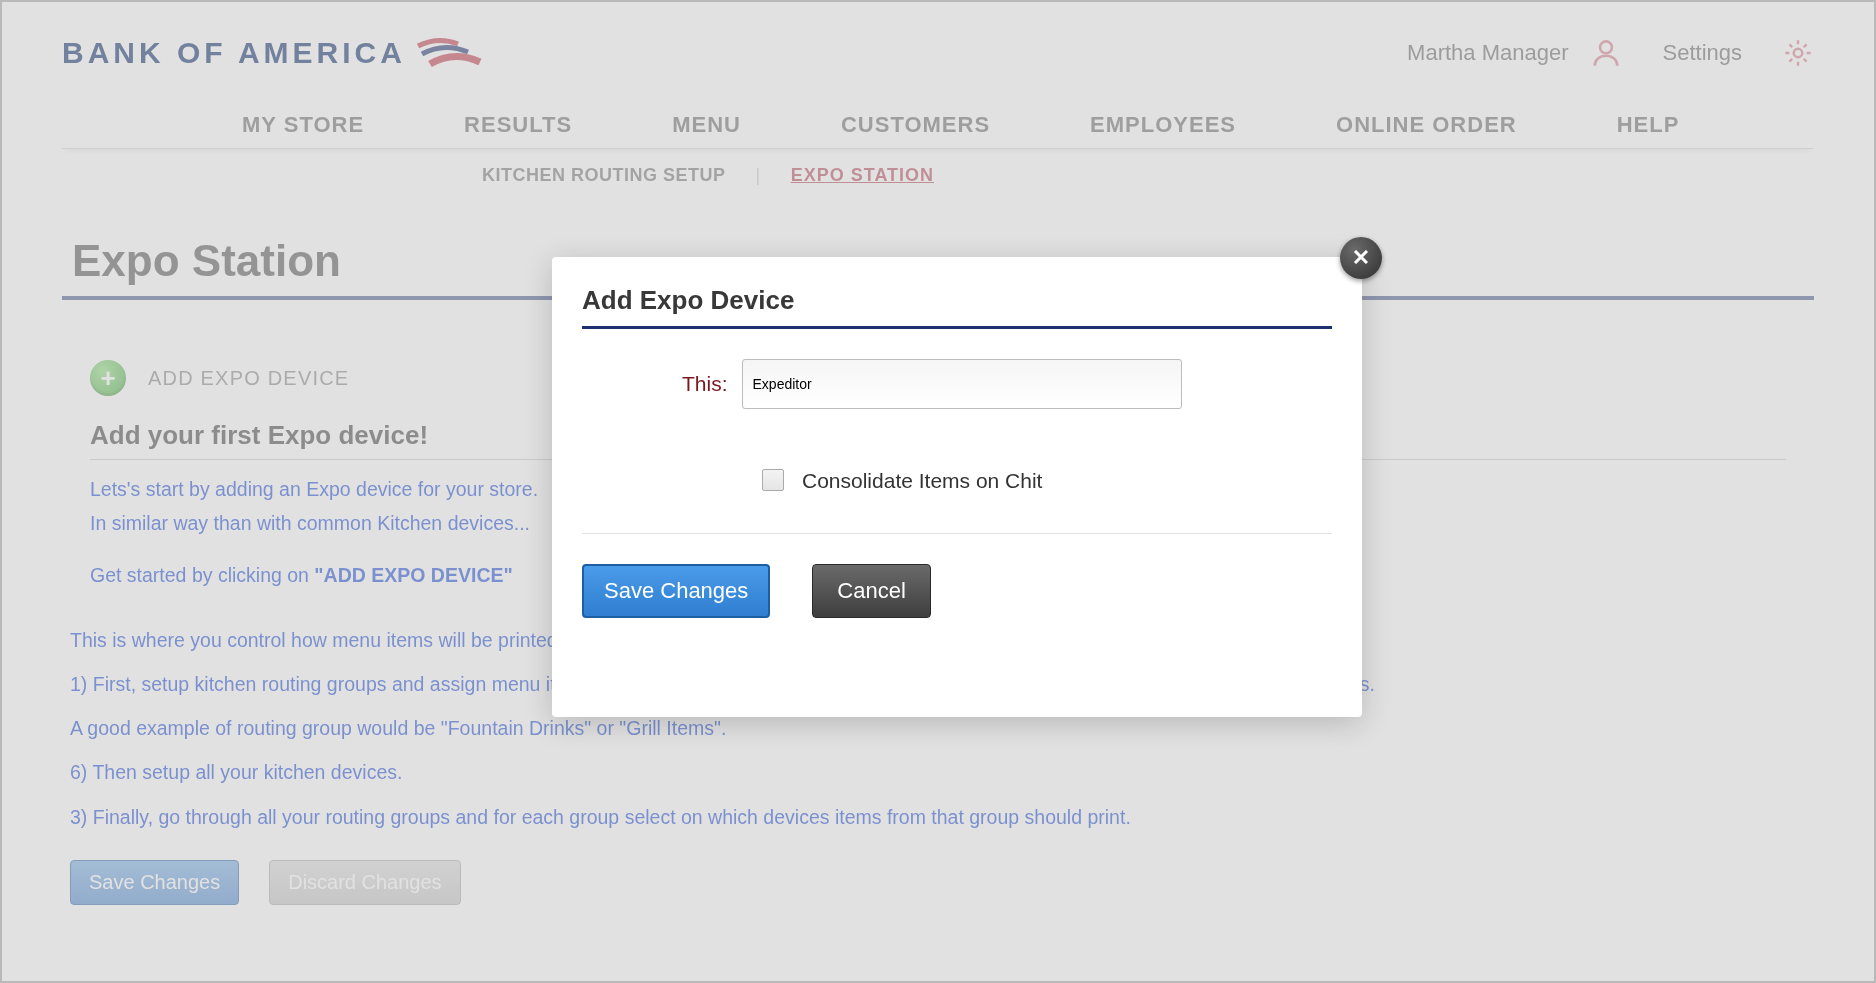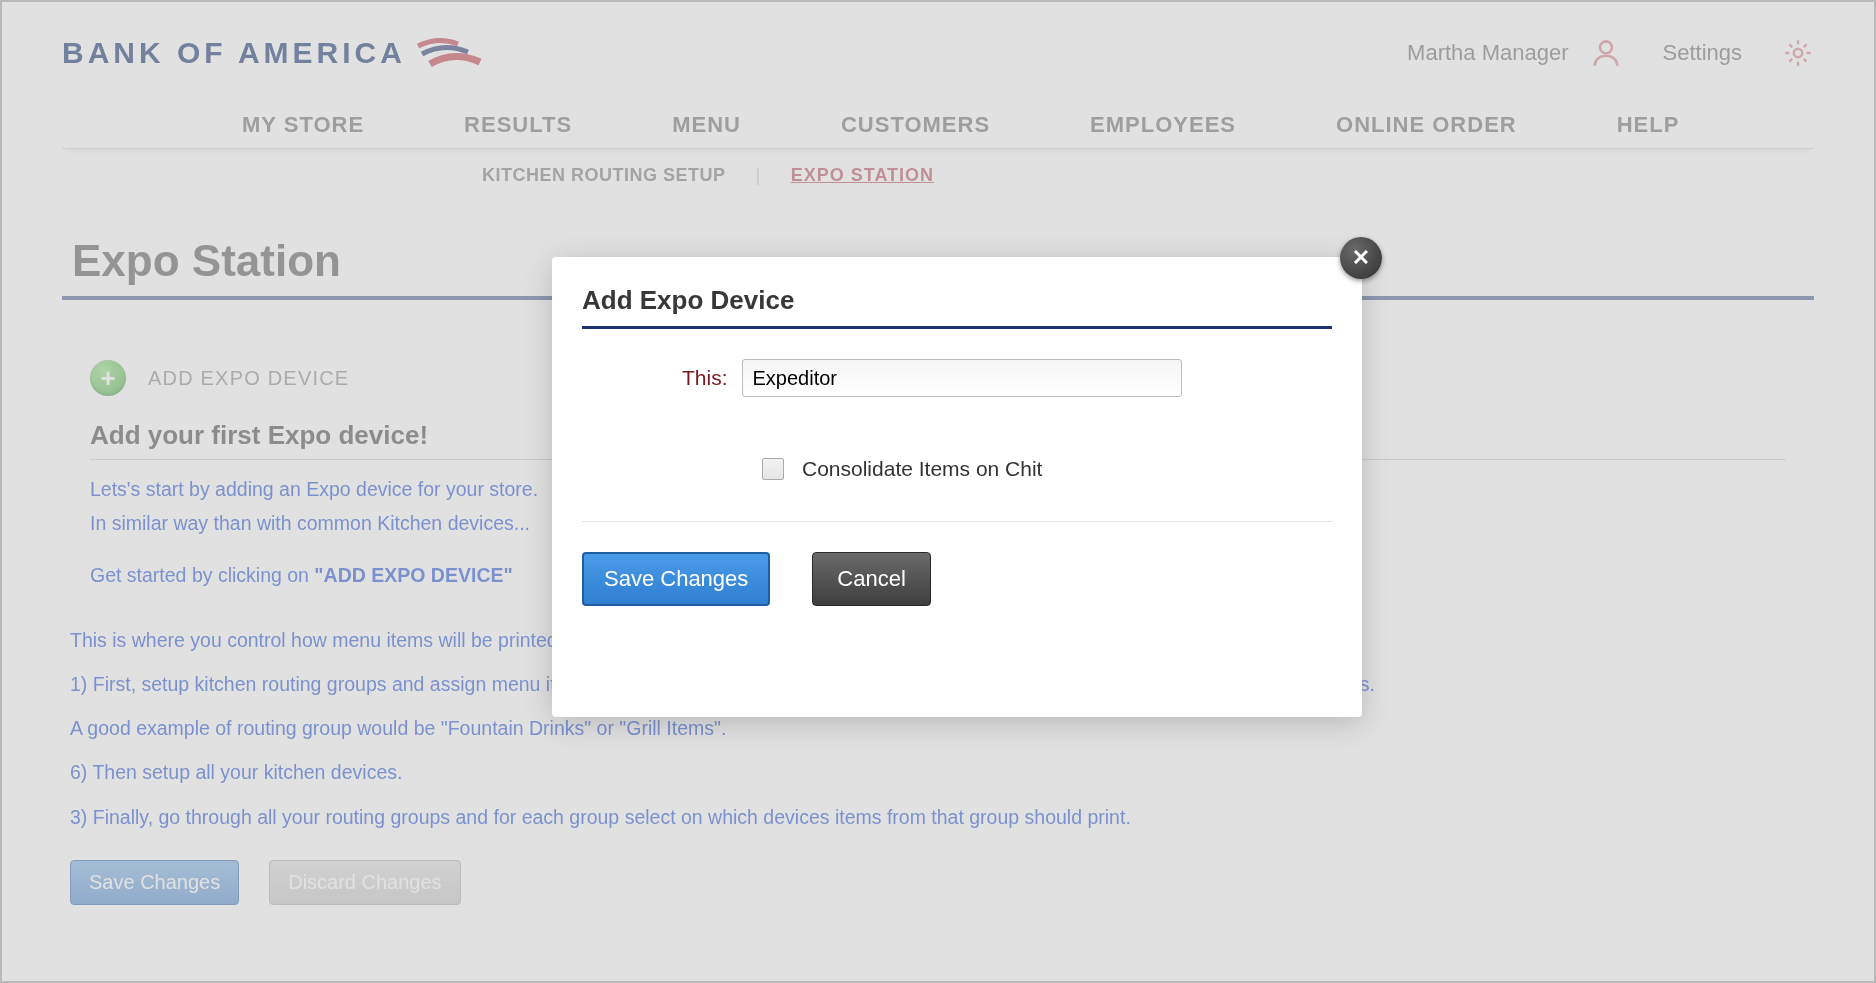--- a/index.html
+++ b/index.html
@@ -185,27 +185,27 @@
     margin-bottom: 30px;
   }
   .modal-row {
     display: flex; align-items: center; gap: 14px;
     margin-left: 100px;
   }
   .modal-row label {
     color: #7a1820; font-size: 21px;
   }
   .modal-row input[type=text] {
-    width: 440px; height: 38px;
+    width: 440px; height: 50px;
     border: 1px solid #bcbcbc; border-radius: 3px;
-    padding: 8px 10px; font-size: 20px;
+    padding: 8px 10px; font-size: 14px;
     background: linear-gradient(#f5f5f5,#fff);
   }
   .modal-check {
-    display: flex; align-items: center; gap: 18px;
+    display: flex; gap: 18px;
     margin: 60px 0 40px 180px;
     font-size: 21px; color: #333;
   }
   .modal-check .box {
     width: 22px; height: 22px;
     border: 1px solid #aaa;
     background: linear-gradient(#f3f3f3,#e5e5e5);
     border-radius: 2px;
   }
   .modal-sep {

